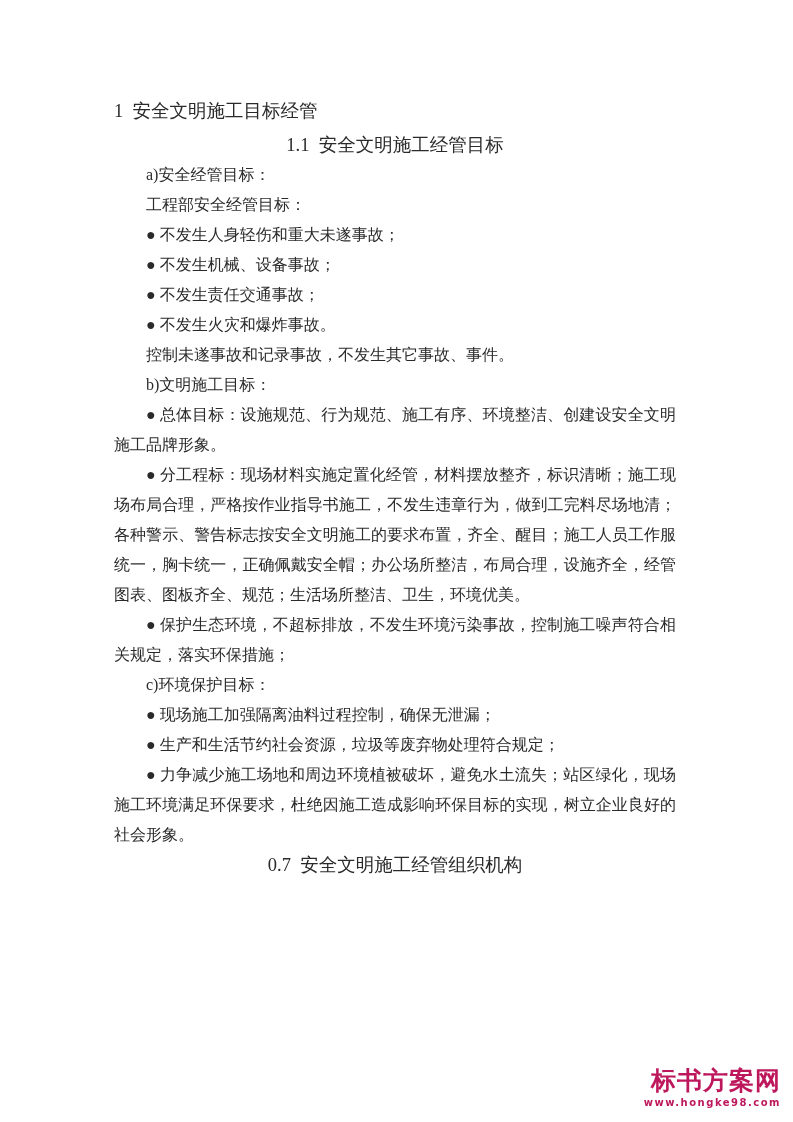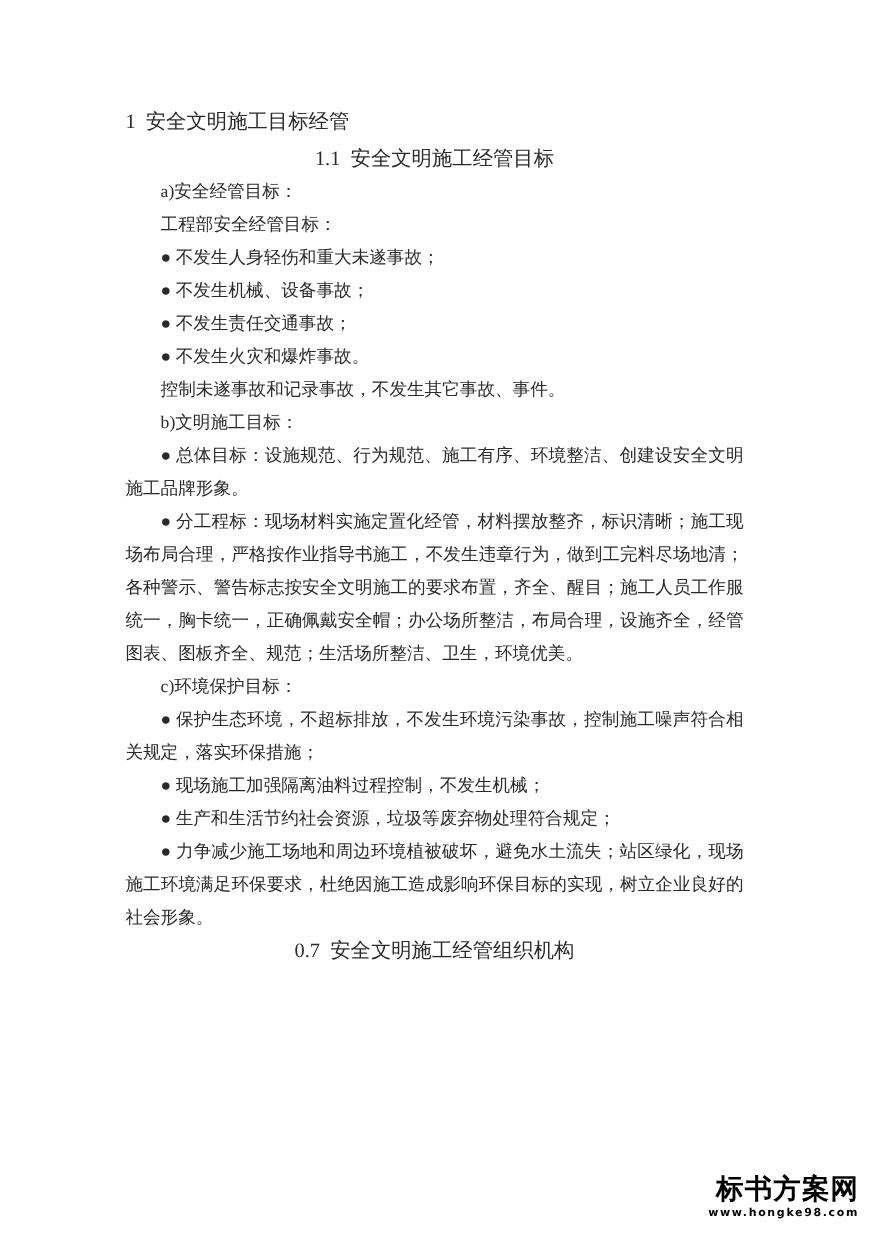--- a/index.html
+++ b/index.html
@@ -44,21 +44,21 @@
     text-indent: 2em;
   }
   .bullet-para {
     text-indent: 2em;
   }
   .watermark {
     position: absolute;
     right: 12px;
     bottom: 11px;
     text-align: right;
-    color: #000000;
+    color: #be185d;
     font-family: "DejaVu Sans", "Liberation Sans", sans-serif;
     font-weight: bold;
     user-select: none;
   }
   .wm-name {
     font-size: 25px;
     line-height: 27px;
     letter-spacing: 1px;
   }
   .wm-url {
@@ -77,23 +77,23 @@
     <p class="para body-para">a)安全经管目标：</p>
     <p class="para body-para">工程部安全经管目标：</p>
     <p class="para bullet-para">● 不发生人身轻伤和重大未遂事故；</p>
     <p class="para bullet-para">● 不发生机械、设备事故；</p>
     <p class="para bullet-para">● 不发生责任交通事故；</p>
     <p class="para bullet-para">● 不发生火灾和爆炸事故。</p>
     <p class="para body-para">控制未遂事故和记录事故，不发生其它事故、事件。</p>
     <p class="para body-para">b)文明施工目标：</p>
     <p class="para bullet-para">● 总体目标：设施规范、行为规范、施工有序、环境整洁、创建设安全文明施工品牌形象。</p>
     <p class="para bullet-para">● 分工程标：现场材料实施定置化经管，材料摆放整齐，标识清晰；施工现场布局合理，严格按作业指导书施工，不发生违章行为，做到工完料尽场地清；各种警示、警告标志按安全文明施工的要求布置，齐全、醒目；施工人员工作服统一，胸卡统一，正确佩戴安全帽；办公场所整洁，布局合理，设施齐全，经管图表、图板齐全、规范；生活场所整洁、卫生，环境优美。</p>
+    <p class="para bullet-para">● 保护生态环境，不超标排放，不发生环境污染事故，控制施工噪声符合相关规定，落实环保措施；</p>
     <p class="para body-para">c)环境保护目标：</p>
-    <p class="para bullet-para">● 保护生态环境，不超标排放，不发生环境污染事故，控制施工噪声符合相关规定，落实环保措施；</p>
-    <p class="para bullet-para">● 现场施工加强隔离油料过程控制，不发生机械；</p>
+    <p class="para bullet-para">● 现场施工加强隔离油料过程控制，确保无泄漏；</p>
     <p class="para bullet-para">● 生产和生活节约社会资源，垃圾等废弃物处理符合规定；</p>
     <p class="para bullet-para">● 力争减少施工场地和周边环境植被破坏，避免水土流失；站区绿化，现场施工环境满足环保要求，杜绝因施工造成影响环保目标的实现，树立企业良好的社会形象。</p>
     <p class="para heading-2">0.7  安全文明施工经管组织机构</p>
   </div>
 
   <div class="watermark">
     <div class="wm-name">标书方案网</div>
     <div class="wm-url">www.hongke98.com</div>
   </div>
 </div>

